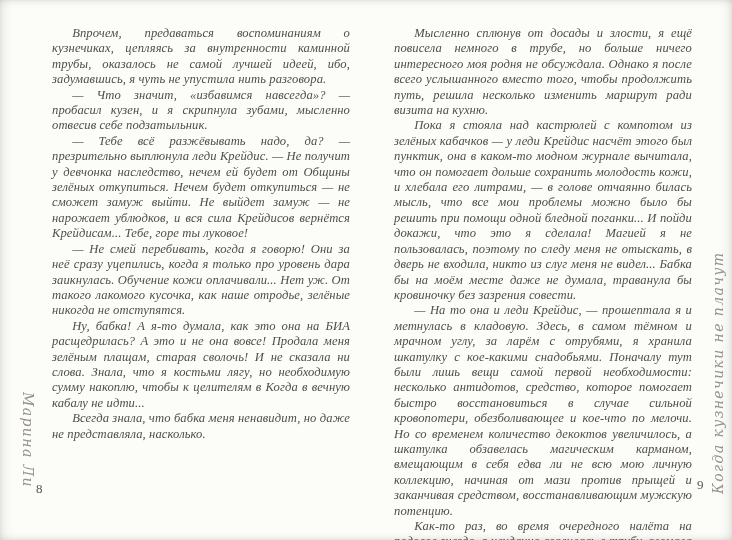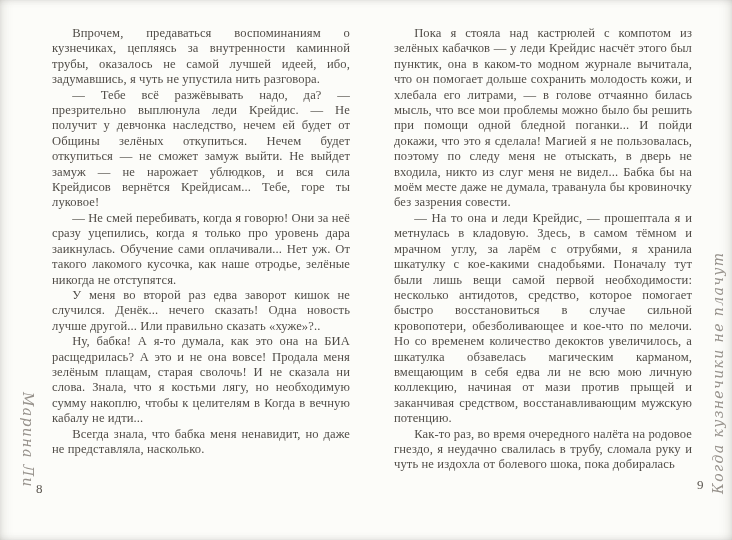--- a/index.html
+++ b/index.html
@@ -17,21 +17,21 @@
   }
   .text-col {
     position:absolute;
     top:26px;
     width:298px;
     font-size:12.6px;
     line-height:15.4px;
     text-align:justify;
     letter-spacing:.1px;
   }
-  .text-col p { margin:0; text-indent:1.6em; }
+  .text-col p { margin:0; text-indent:1.6em;font-style:italic; }
   .page-left  .text-col { left:52px; }
   .page-right .text-col { left:394px; }
   .margin-label {
     position:absolute;
     font-family:"DejaVu Serif", serif;
     font-style:italic;
     font-size:14px;
     letter-spacing:1.4px;
     color:#97928c;
     white-space:nowrap;
@@ -55,32 +55,33 @@
 </style>
 </head>
 <body>
 
 <div class="book">
 
   <div class="page page-left">
     <div class="margin-label author">Марина Ли</div>
     <div class="text-col">
         <p>Впрочем, предаваться воспоминаниям о кузнечиках, цепляясь за внутренности каминной трубы, оказалось не самой лучшей идеей, ибо, задумавшись, я чуть не упустила нить разговора.</p>
+        <p>— Что значит, «избавимся навсегда»? — пробасил кузен, и я скрипнула зубами, мысленно отвесив себе подзатыльник.</p>
         <p>— Тебе всё разжёвывать надо, да? — презрительно выплюнула леди Крейдис. — Не получит у девчонка наследство, нечем ей будет от Общины зелёных откупиться. Нечем будет откупиться — не сможет замуж выйти. Не выйдет замуж — не нарожает ублюдков, и вся сила Крейдисов вернётся Крейдисам... Тебе, горе ты луковое!</p>
-        <p>— Не смей перебивать, когда я говорю! Они за неё сразу уцепились, когда я только про уровень дара заикнулась. Обучение сами оплачивали... Нет уж. От такого лакомого кусочка, как наше отродье, зелёные никогда не отступятся.</p>
-        <p>У меня во второй раз едва заворот кишок не случился. Денёк... нечего сказать! Одна новость лучше другой... Или правильно сказать «хуже»?..</p>
+        <p>— Не смей перебивать, когда я говорю! Они за неё сразу уцепились, когда я только про уровень дара заикнулась. Обучение кожи оплачивали... Нет уж. От такого лакомого кусочка, как наше отродье, зелёные никогда не отступятся.</p>
         <p>Ну, бабка! А я-то думала, как это она на БИА расщедрилась? А это и не она вовсе! Продала меня зелёным плащам, старая сволочь! И не сказала ни слова. Знала, что я костьми лягу, но необходимую сумму накоплю, чтобы к целителям в Когда в вечную кабалу не идти...</p>
         <p>Всегда знала, что бабка меня ненавидит, но даже не представляла, насколько.</p>
       </div>
     <div class="page-number left">8</div>
   </div>
 
   <div class="page page-right">
     <div class="margin-label title">Когда кузнечики не плачут</div>
     <div class="text-col">
+        <p>Мысленно сплюнув от досады и злости, я ещё повисела немного в трубе, но больше ничего интересного моя родня не обсуждала. Однако я после всего услышанного вместо того, чтобы продолжить путь, решила несколько изменить маршрут ради визита на кухню.</p>
         <p>Пока я стояла над кастрюлей с компотом из зелёных кабачков — у леди Крейдис насчёт этого был пунктик, она в каком-то модном журнале вычитала, что он помогает дольше сохранить молодость кожи, и хлебала его литрами, — в голове отчаянно билась мысль, что все мои проблемы можно было бы решить при помощи одной бледной поганки... И пойди докажи, что это я сделала! Магией я не пользовалась, поэтому по следу меня не отыскать, в дверь не входила, никто из слуг меня не видел... Бабка бы на моём месте даже не думала, траванула бы кровиночку без зазрения совести.</p>
         <p>— На то она и леди Крейдис, — прошептала я и метнулась в кладовую. Здесь, в самом тёмном и мрачном углу, за ларём с отрубями, я хранила шкатулку с кое-какими снадобьями. Поначалу тут были лишь вещи самой первой необходимости: несколько антидотов, средство, которое помогает быстро восстановиться в случае сильной кровопотери, обезболивающее и кое-что по мелочи. Но со временем количество декоктов увеличилось, а шкатулка обзавелась магическим карманом, вмещающим в себя едва ли не всю мою личную коллекцию, начиная от мази против прыщей и заканчивая средством, восстанавливающим мужскую потенцию.</p>
         <p>Как-то раз, во время очередного налёта на родовое гнездо, я неудачно свалилась в трубу, сломала руку и чуть не издохла от болевого шока, пока добиралась</p>
       </div>
     <div class="page-number right">9</div>
   </div>
 
 </div>
 
 </body></html>

